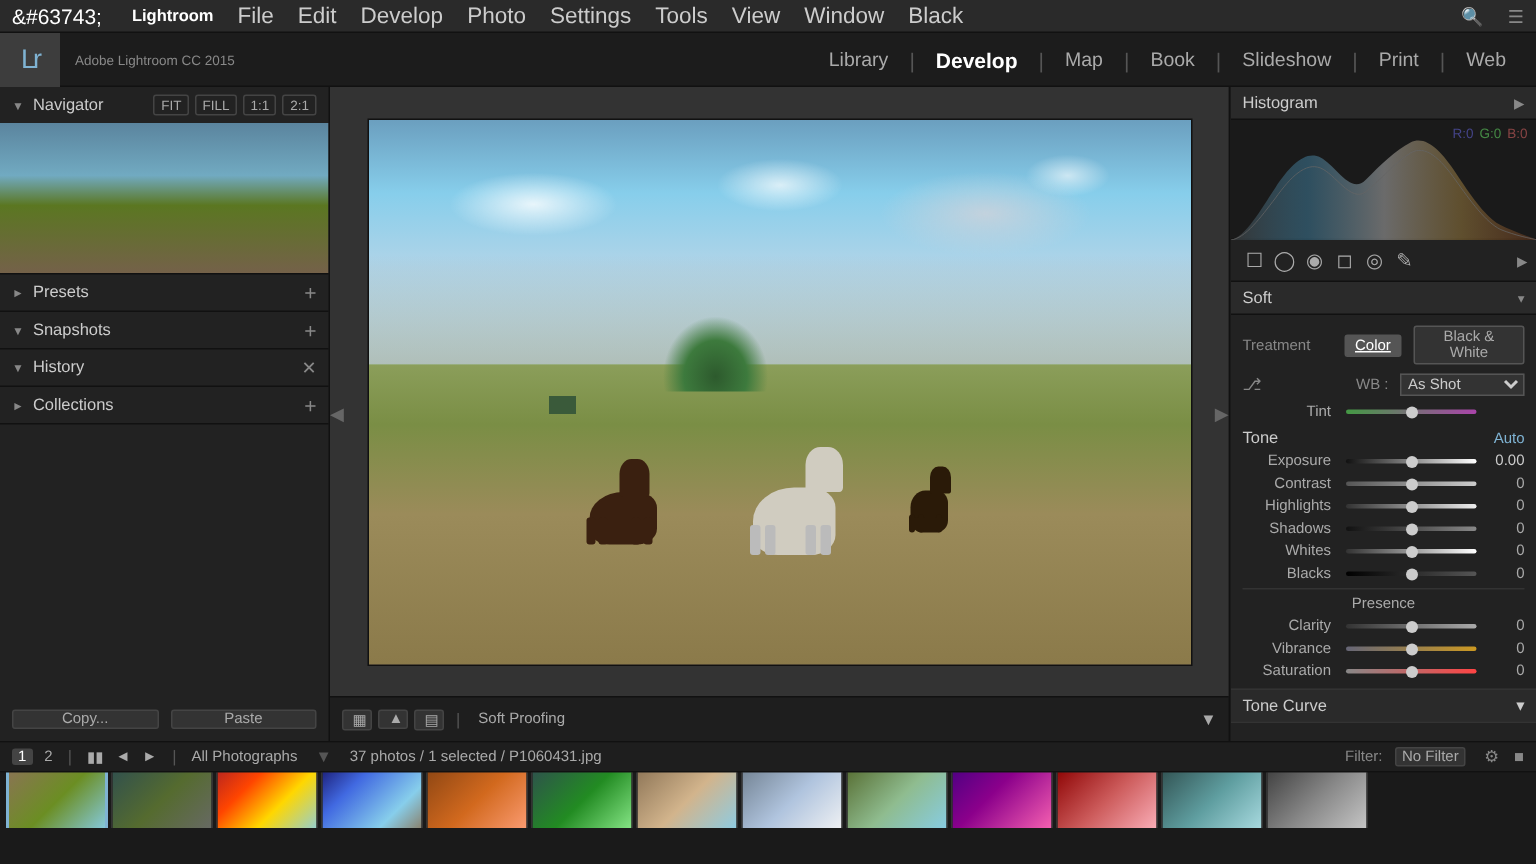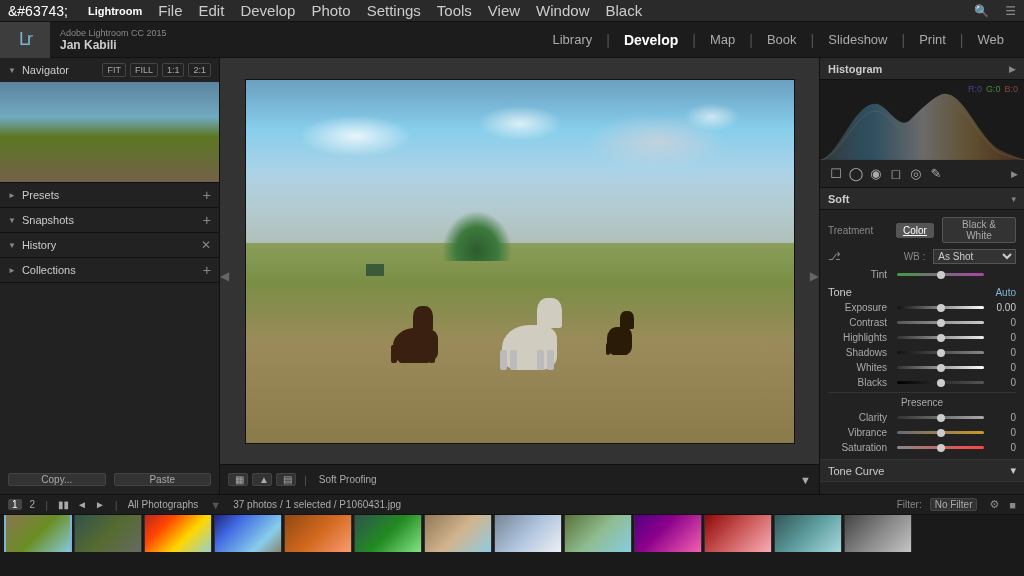--- a/index.html
+++ b/index.html
@@ -6,21 +6,21 @@
     body { width: 1024px; height: 576px; background: #1a1a1a; color: #ccc; font-family: 'Helvetica Neue', Arial, sans-serif; font-size: 11px; overflow: hidden; user-select: none; }
 
     
     #menu-bar { width: 100%; height: 22px; background: #2a2a2a; display: flex; align-items: center; padding: 0 8px; gap: 16px; border-bottom: 1px solid #111; }
     #menu-bar .apple { color: #fff; font-size: 14px; margin-right: 4px; }
     #menu-bar .app-name { color: #fff; font-weight: bold; font-size: 11px; }
     #menu-bar .menu-item { color: #ccc; font-size: 15px; cursor: pointer; }
 
     
     #title-bar { width: 100%; height: 36px; background: #1c1c1c; display: flex; align-items: center; border-bottom: 1px solid #111; }
-    #lr-logo { width: 50px; height: 36px; background: #3d3d3d; display: flex; align-items: center; justify-content: center; }
+    #lr-logo { width: 40px; height: 36px; background: #3d3d3d; display: flex; align-items: center; justify-content: center; }
     #lr-logo span { color: #7fb3d3; font-size: 18px; font-weight: 300; letter-spacing: -2px; }
     #user-info { padding: 0 10px; flex: 1; }
     #user-info .app-version { font-size: 9px; color: #888; }
     #user-info .username { font-size: 12px; color: #ccc; font-weight: bold; }
     #nav-tabs { display: flex; align-items: center; height: 36px; gap: 2px; padding-right: 8px; }
     .nav-tab { padding: 0 12px; height: 36px; display: flex; align-items: center; color: #aaa; font-size: 13px; cursor: pointer; text-decoration: none; }
     .nav-tab.active { color: #fff; font-weight: bold; font-size: 14px; }
     .nav-sep { color: #555; font-size: 14px; }
 
     
@@ -52,21 +52,21 @@
     .toolbar-btn { background: #333; border: 1px solid #444; color: #aaa; padding: 0 6px; font-size: 10px; border-radius: 2px; cursor: pointer; }
     .soft-proof-label { color: #aaa; font-size: 10px; margin-left: 4px; }
 
     
     #right-panel { width: 205px; background: #222; border-left: 1px solid #111; display: flex; flex-direction: column; overflow-y: auto; flex-shrink: 0; }
     #right-panel::-webkit-scrollbar { width: 4px; }
     #right-panel::-webkit-scrollbar-track { background: #1a1a1a; }
     #right-panel::-webkit-scrollbar-thumb { background: #444; }
 
     .right-section-header { display: flex; align-items: center; justify-content: space-between; padding: 4px 8px; background: #2a2a2a; border-bottom: 1px solid #111; cursor: pointer; height: 22px; }
-    .right-section-header .sec-title { color: #ccc; font-size: 11px; font-weight: bold; }
+    .right-section-header .sec-title { color: #ccc; font-size: 11px; font-weight: normal; }
     .right-section-header .sec-arrow { color: #888; font-size: 9px; }
 
     
     #histogram-section { height: 80px; background: #1a1a1a; position: relative; border-bottom: 1px solid #111; }
 
     
     #tools-row { display: flex; align-items: center; justify-content: space-around; padding: 4px 6px; background: #222; border-bottom: 1px solid #111; height: 28px; }
     .tool-icon { color: #aaa; font-size: 13px; cursor: pointer; width: 20px; text-align: center; }
 
     
@@ -163,21 +163,20 @@
   <span style="margin-left:auto; color:#888; font-size:12px;">🔍</span>
   <span style="color:#888; font-size:12px;">☰</span>
 </div>
 
 <div id="title-bar">
   <div id="lr-logo">
     <span class="lr-logo-r">Lr</span>
   </div>
   <div id="user-info">
     <div class="app-version">Adobe Lightroom CC 2015</div>
-    <div class="username">Jan Kabili</div>
   </div>
   <div id="nav-tabs">
     <a class="nav-tab">Library</a>
     <span class="nav-sep">|</span>
     <a class="nav-tab active">Develop</a>
     <span class="nav-sep">|</span>
     <a class="nav-tab">Map</a>
     <span class="nav-sep">|</span>
     <a class="nav-tab">Book</a>
     <span class="nav-sep">|</span>

